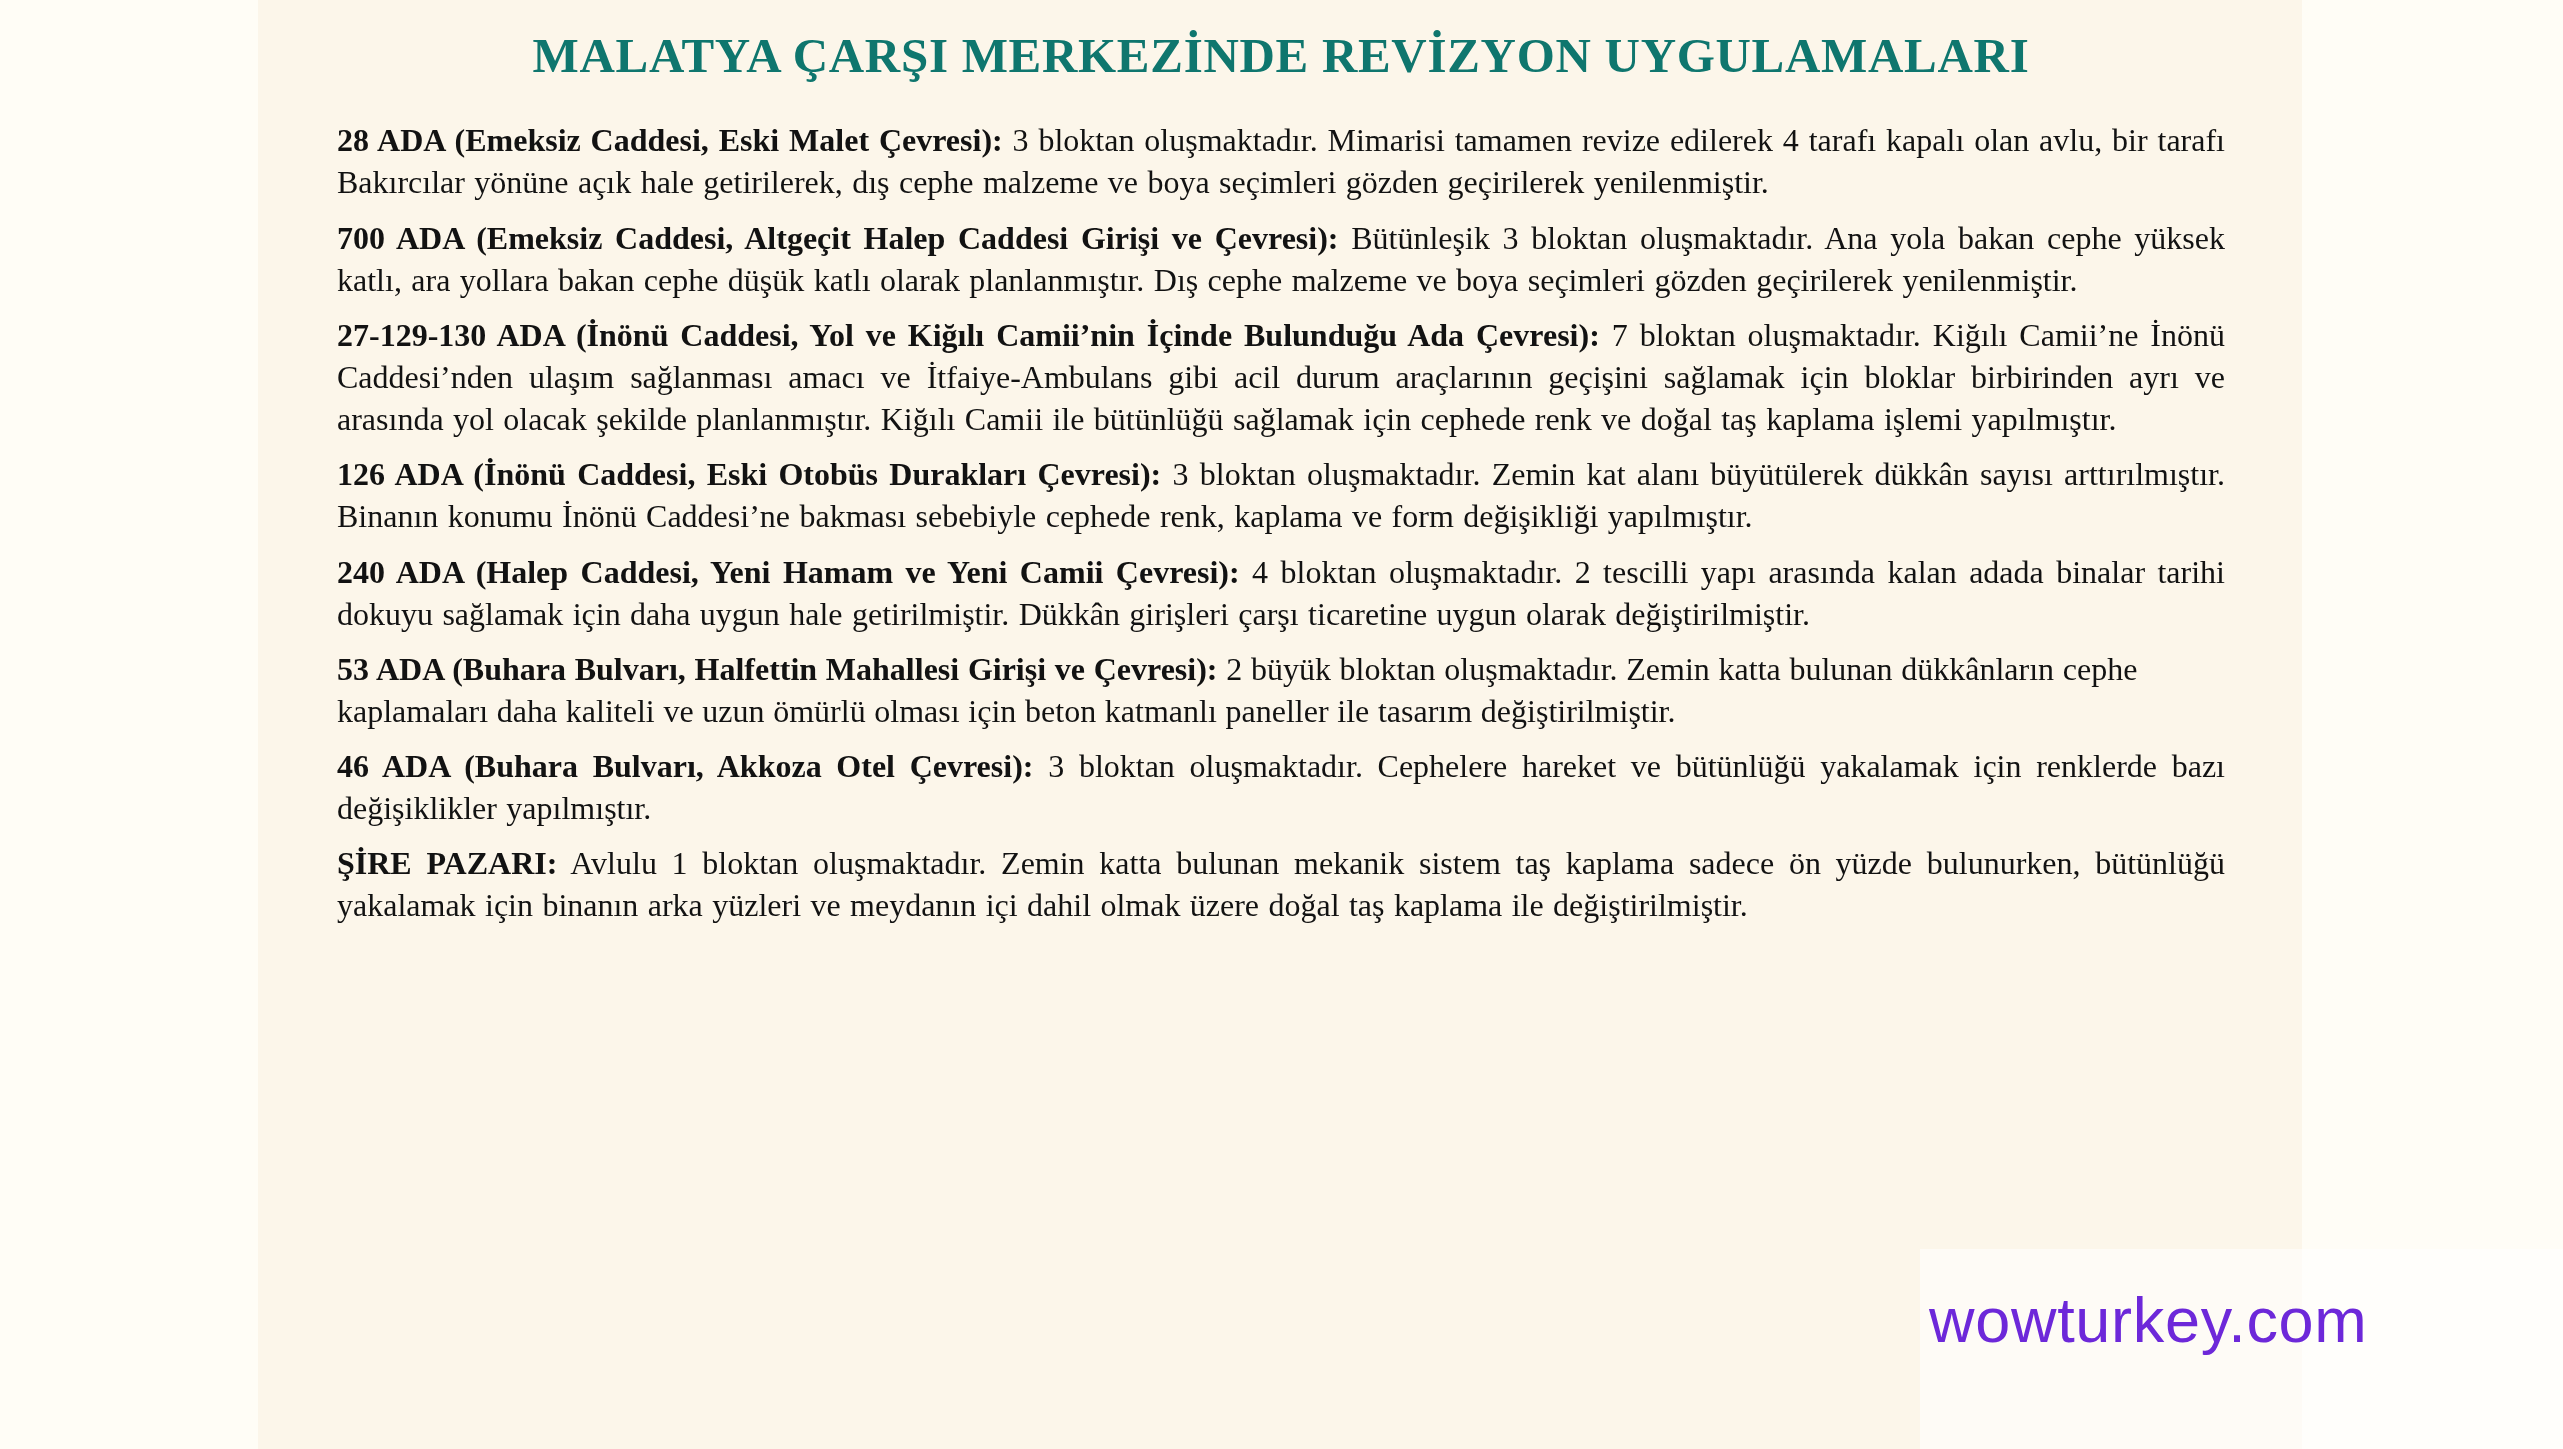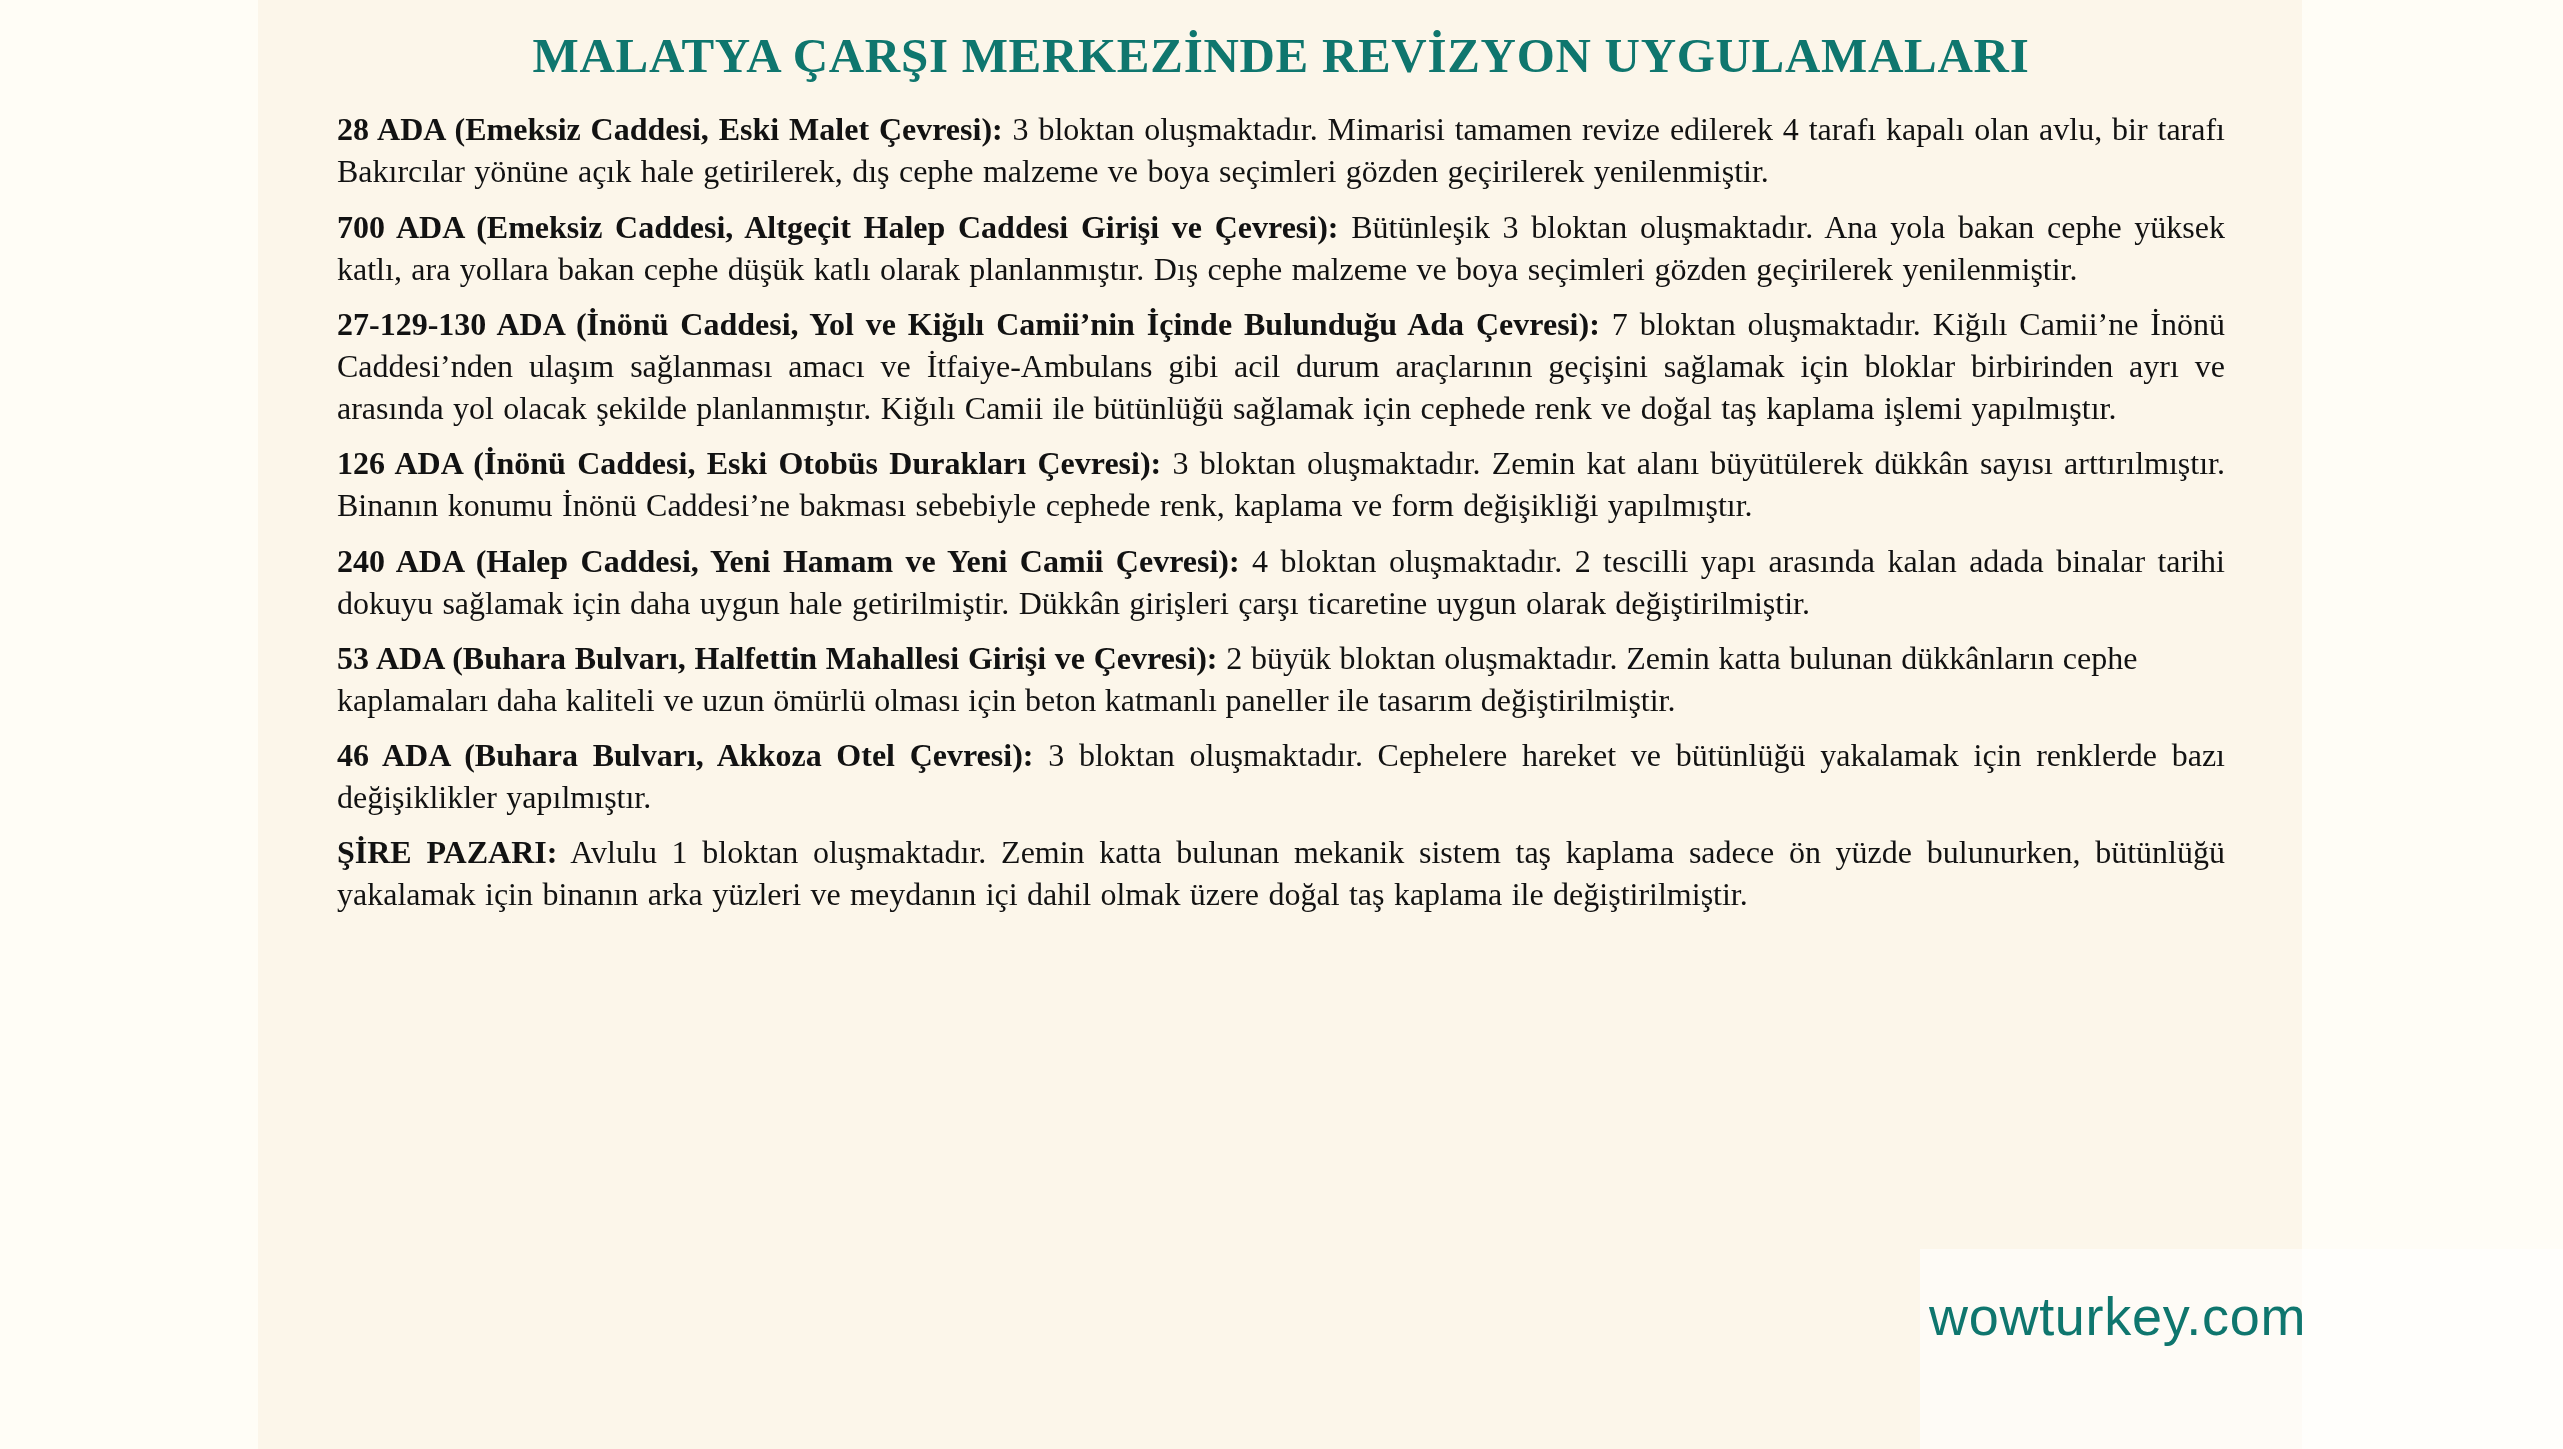--- a/index.html
+++ b/index.html
@@ -29,21 +29,21 @@
     text-align: center;
     font-weight: bold;
     font-size: 49px;
     line-height: 1.15;
     letter-spacing: 0.7px;
     margin: 7px 0 0 0;
     color: #0f766e;
     white-space: nowrap;
   }
   .paragraphs {
-    margin-top: 24px;
+    margin-top: 35px;
   }
   .para {
     font-size: 32px;
     line-height: 42px;
     margin: 0 0 13.3px 0;
     text-align: justify;
     word-spacing: 1.4px;
   }
   .para.rag {
     text-align: left;
@@ -59,23 +59,23 @@
     top: 1249px;
     width: 644px;
     height: 201px;
     background: rgba(255, 255, 255, 0.55);
   }
   .wm-text {
     position: absolute;
     left: 1929px;
     top: 1289px;
     font-family: "Liberation Sans", "DejaVu Sans", sans-serif;
-    font-size: 54px;
+    font-size: 63px;
     line-height: 1;
-    color: #0f766e;
+    color: #6d28d9;
     letter-spacing: 0.7px;
     white-space: nowrap;
   }
 </style>
 </head>
 <body>
 
 <div class="page">
 
   <h1 class="doc-title">MALATYA ÇARŞI MERKEZİNDE REVİZYON UYGULAMALARI</h1>

